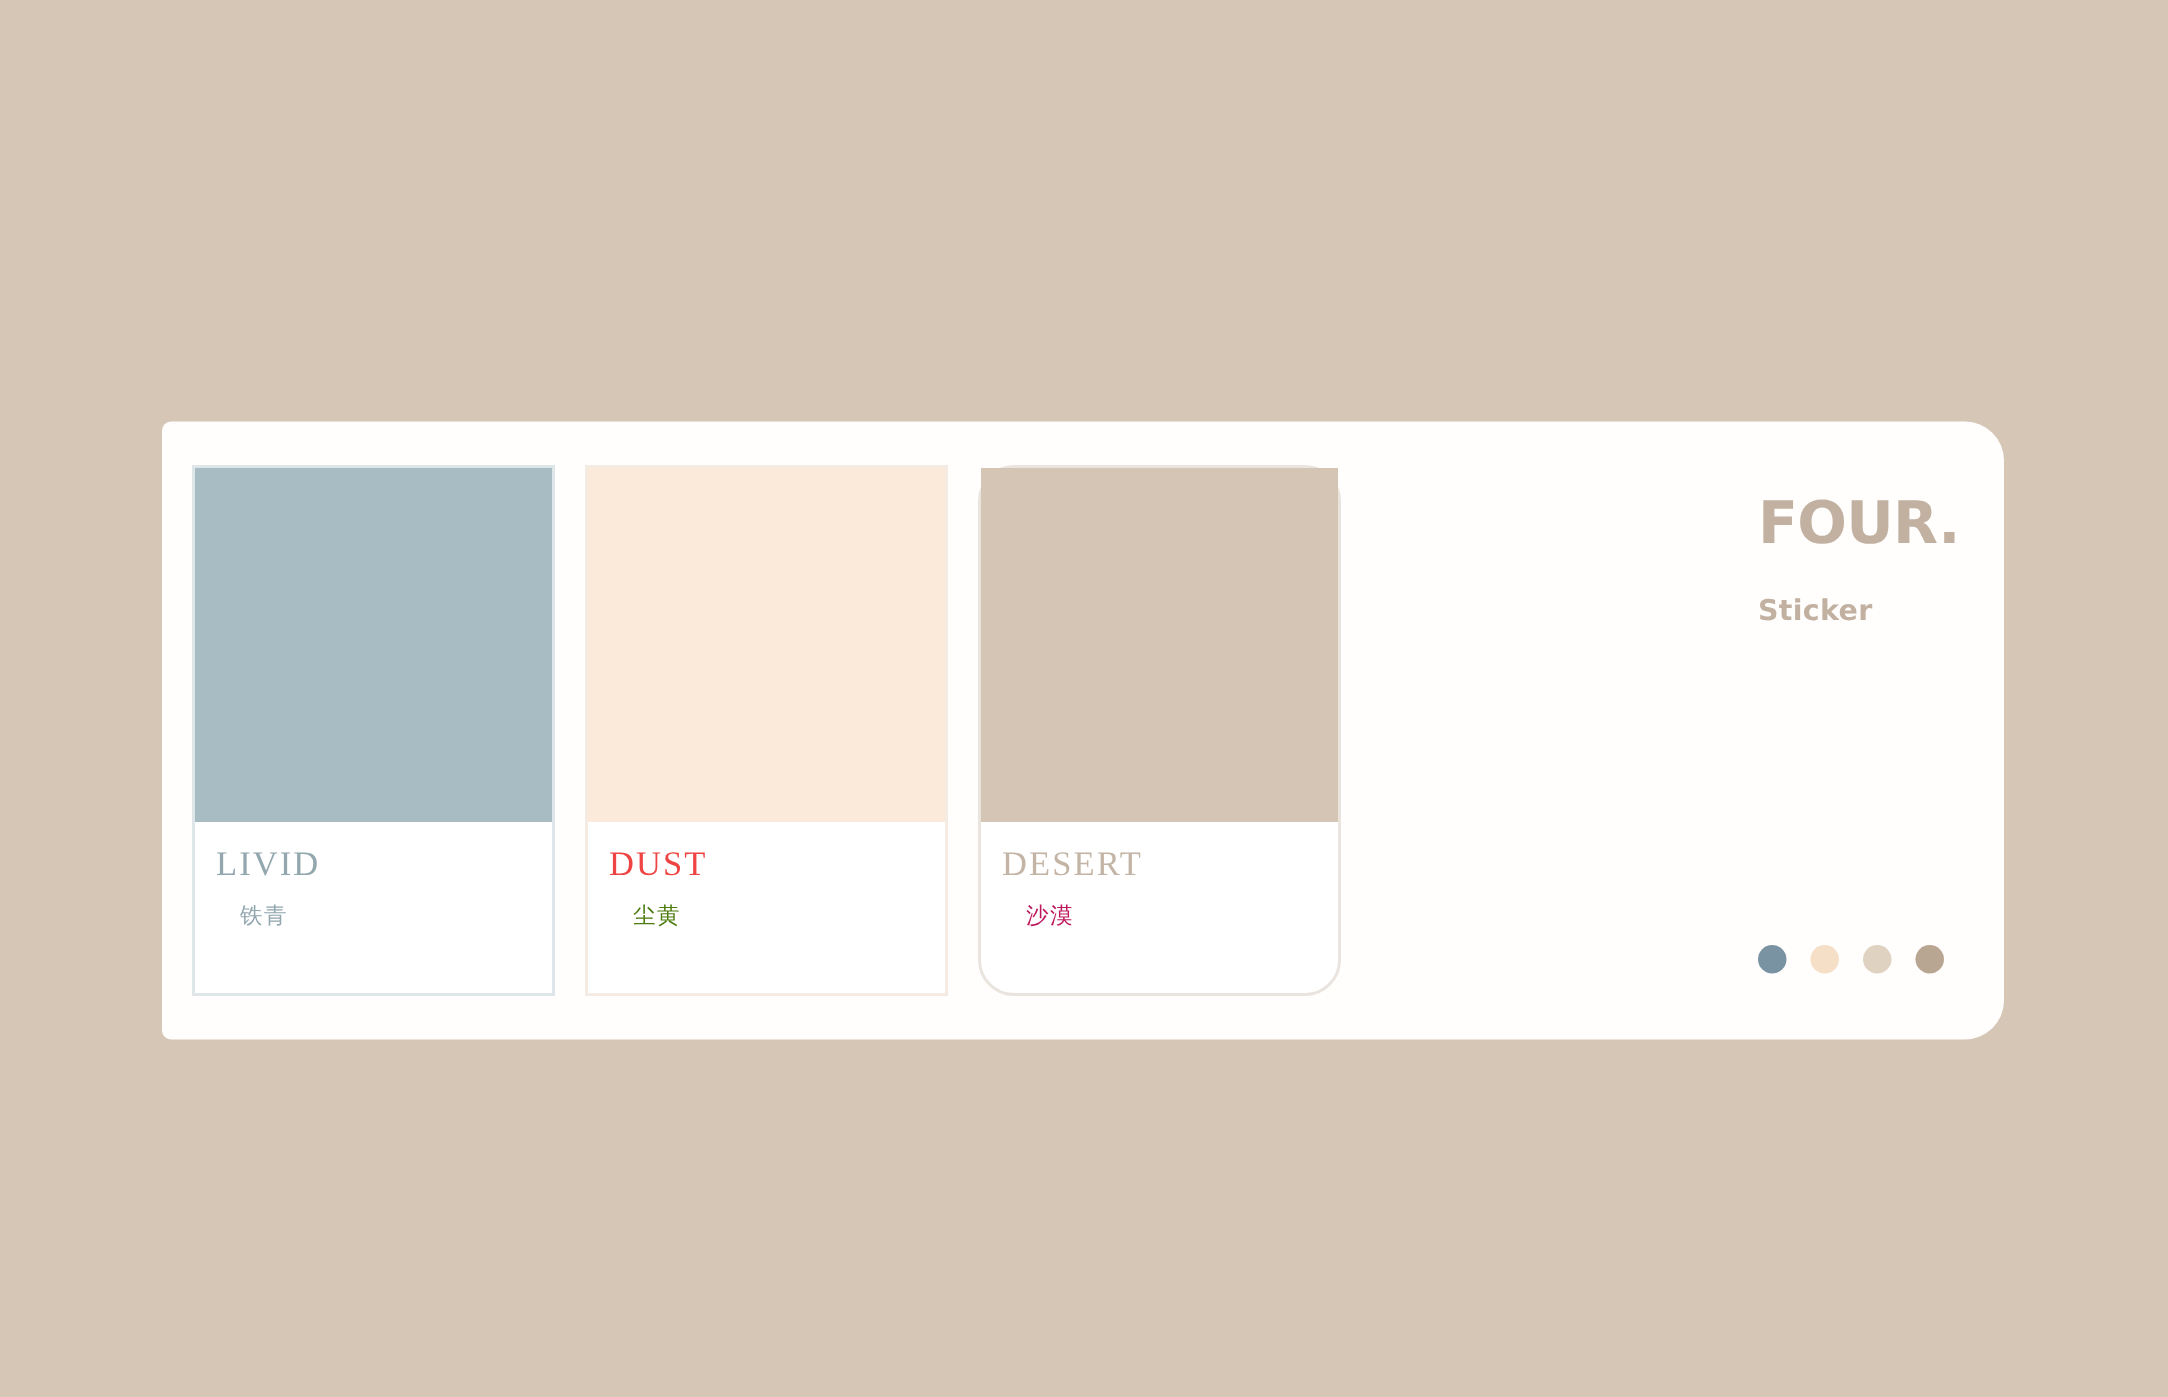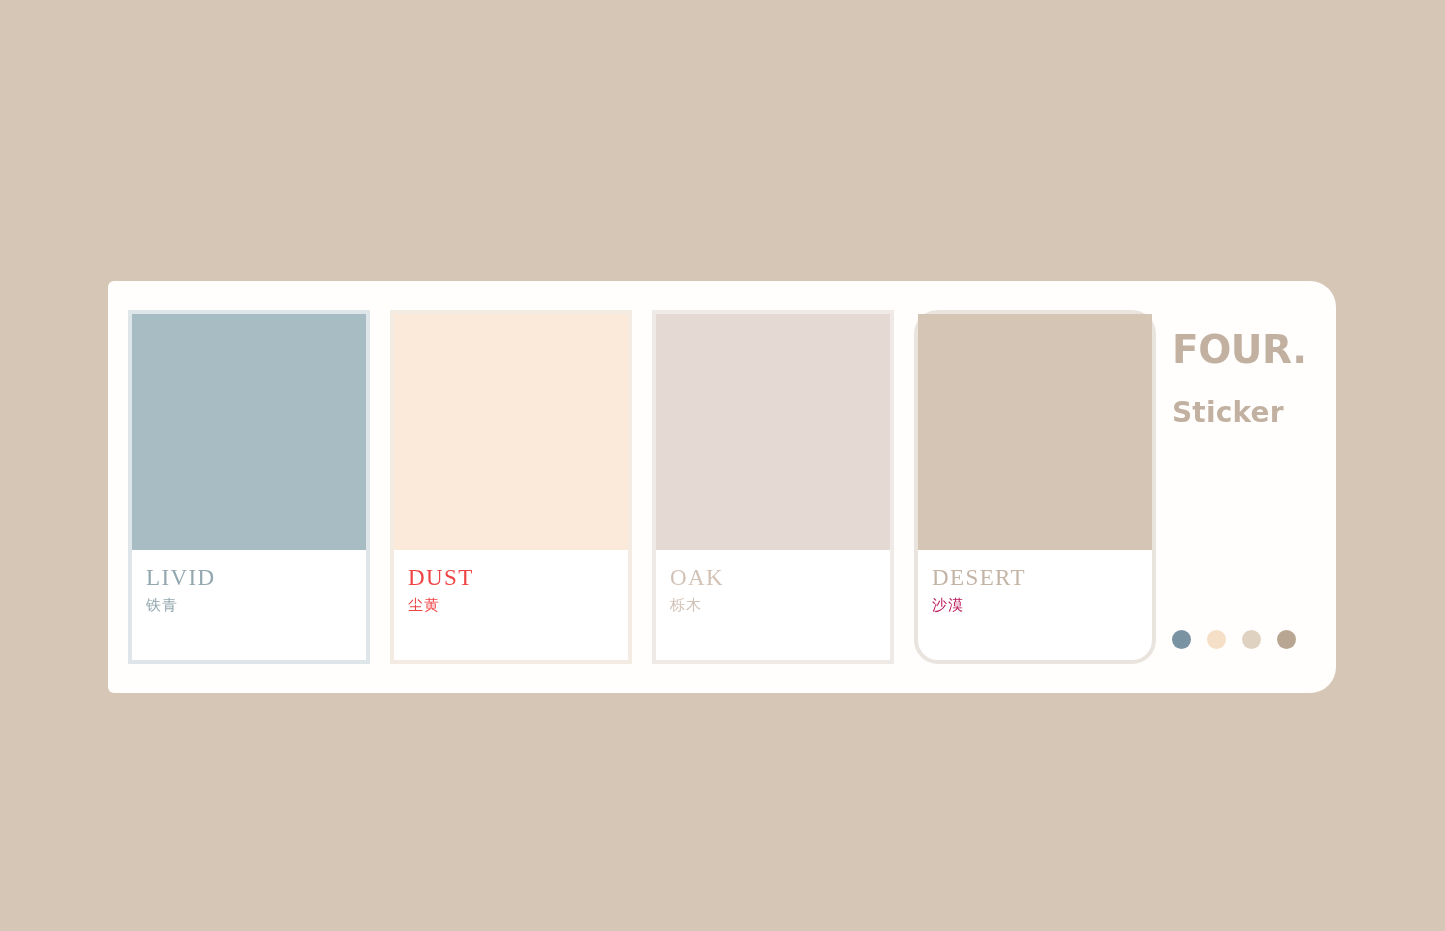--- a/index.html
+++ b/index.html
@@ -42,21 +42,21 @@
     height: 354px;
     display: flex;
     gap: 20px;
   }
 
   .swatch-card {
     position: relative;
     width: 242px;
     height: 354px;
     background: #ffffff;
-    border: 4px solid #3b82f6;
+    border: 2px solid #3b82f6;
     box-sizing: border-box;
     display: flex;
     flex-direction: column;
   }
 
   .swatch-chip {
     width: 100%;
     height: 236px;
     flex: none;
   }
@@ -74,21 +74,21 @@
     line-height: 1;
     margin: 0 0 9px 0;
     white-space: nowrap;
   }
 
   .swatch-cn {
     font-family: "DejaVu Sans", sans-serif;
     font-size: 15px;
     letter-spacing: 1px;
     line-height: 1;
-    margin: 0;
+    margin: 16px;
     white-space: nowrap;
   }
 
   
   .info-panel {
     position: absolute;
     left: 1064px;
     top: 0;
     width: 164px;
     height: 508px;
@@ -103,21 +103,21 @@
     line-height: 1.19;
     letter-spacing: -0.5px;
     color: #c2b1a1;
     margin: 0;
     white-space: nowrap;
   }
 
   .brand-sub {
     font-family: "DejaVu Sans", sans-serif;
     font-weight: bold;
-    font-size: 28px;
+    font-size: 19px;
     letter-spacing: 0.2px;
     color: #c2b1a1;
     margin: 23px 0 0 0;
   }
 
   .dot-row {
     position: absolute;
     left: 0;
     top: 349px;
     display: flex;
@@ -144,31 +144,24 @@
         <div class="swatch-meta">
           <p class="swatch-name" style="color: rgb(147, 167, 175);">LIVID</p>
           <p class="swatch-cn" style="color: rgb(147, 167, 175);">铁青</p>
         </div>
       </div>
 
       <div class="swatch-card" style="border-color: rgb(244, 236, 227);">
         <div class="swatch-chip" style="background: rgb(251, 233, 217);"></div>
         <div class="swatch-meta">
           <p class="swatch-name" style="color: #ef4444;">DUST</p>
-          <p class="swatch-cn" style="color: #ef4444;">尘黄</p>
+          <p class="swatch-cn" style="color: #4d7c0f;">尘黄</p>
         </div>
       </div>
 
-      <div class="swatch-card" style="border-color: rgb(239, 234, 230);">
-        <div class="swatch-chip" style="background: rgb(228, 218, 211);"></div>
-        <div class="swatch-meta">
-          <p class="swatch-name" style="color: rgb(210, 194, 182);">OAK</p>
-          <p class="swatch-cn" style="color: rgb(210, 194, 182);">栎木</p>
-        </div>
-      </div>
 
       <div class="swatch-card" style="border-color: rgb(234, 228, 222); border-radius: 24px;">
         <div class="swatch-chip" style="background: rgb(213, 197, 180);"></div>
         <div class="swatch-meta">
           <p class="swatch-name" style="color: rgb(195, 180, 165);">DESERT</p>
           <p class="swatch-cn" style="color: #be185d;">沙漠</p>
         </div>
       </div>
 
     </div>

